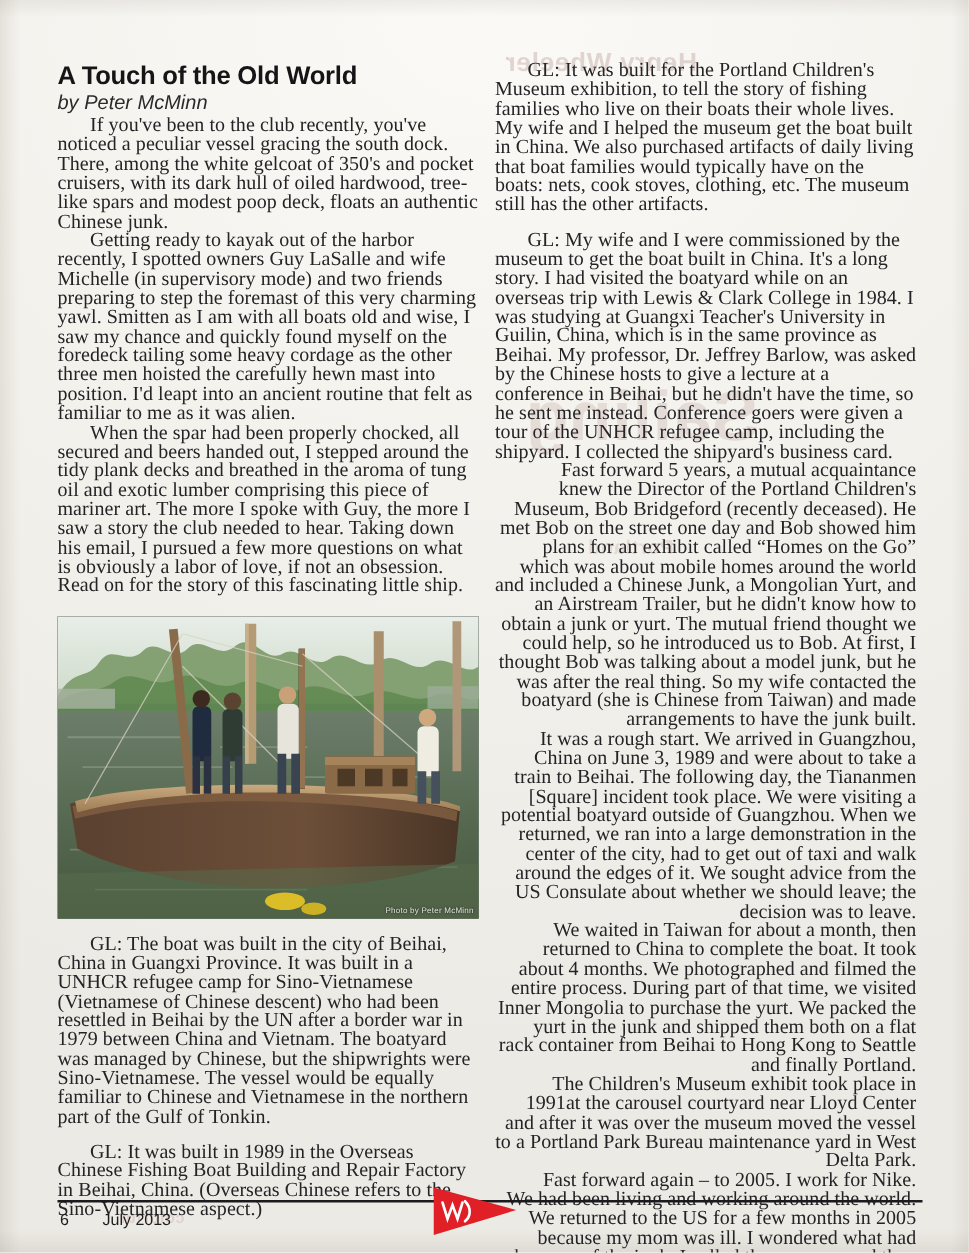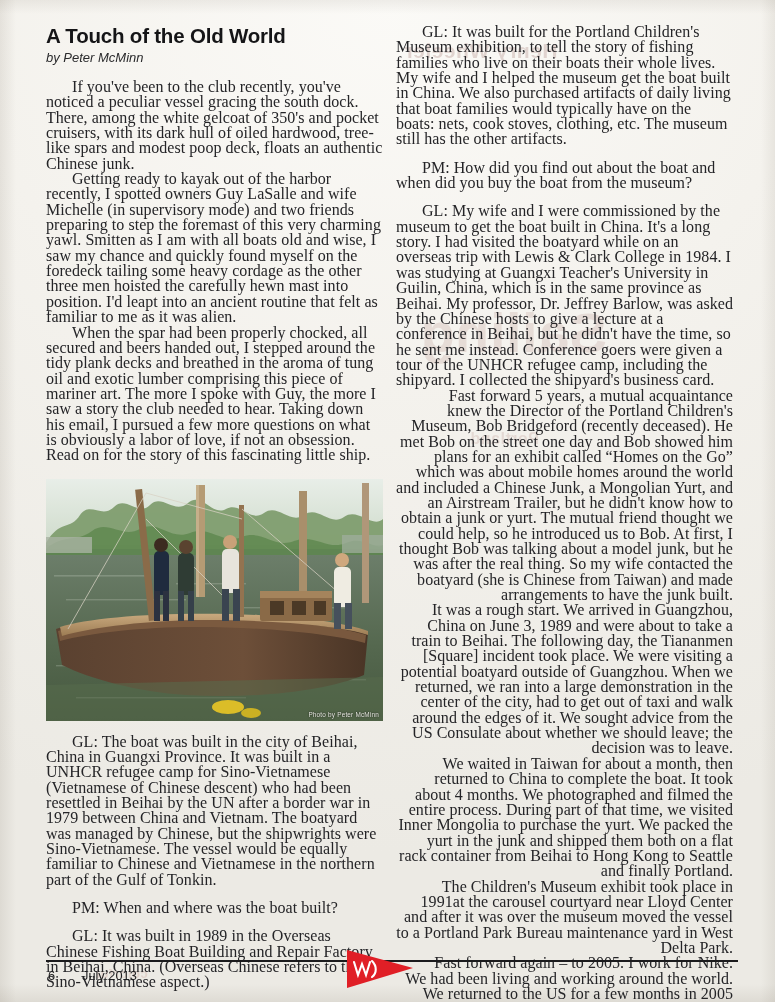--- a/index.html
+++ b/index.html
@@ -39,42 +39,42 @@
   }
   #bleed-a{top:36px;left:404px;font-size:21px;line-height:30px;color:#c4a9a4;}
   #bleed-b{top:300px;left:420px;font-size:56px;color:#d8c6c0;opacity:.5;}
   #bleed-c{top:430px;left:470px;font-size:16px;color:#d3bdb7;opacity:.45;}
   #bleed-d{top:966px;left:96px;font-size:13px;color:#d8bdb6;opacity:.5;}
 
   .content{position:absolute;inset:0;}
 
   .col{
     position:absolute;
-    top:24px;
+    top:49px;
     width:337px;
     text-align:left;
   }
   .col-left{left:46px;}
   .col-right{left:396px;}
 
   h1.title{
     font-family:"Liberation Sans", sans-serif;
     font-weight:bold;
     font-size:20.5px;
     line-height:24px;
     margin:0 0 2px 0;
     letter-spacing:-.2px;
     color:#151517;
   }
   .byline{
     font-family:"Liberation Sans", sans-serif;
     font-style:italic;
-    font-size:13px;
+    font-size:16px;
     line-height:15px;
-    margin:0 0 14px 0;
+    margin:0 0 3px 0;
     color:#2a2a2c;
   }
 
   p.body{
     margin:0;
     font-size:16px;
     line-height:15.35px;
     text-indent:26px;
     color:#242427;
     letter-spacing:.05px;
@@ -234,27 +234,25 @@
         </g>
 
         <path d="M0,206 L337,198 L337,242 L0,242 Z" fill="#586b4d" opacity=".55"></path>
         <ellipse cx="182" cy="228" rx="16" ry="7" fill="#e3c227" opacity=".95"></ellipse>
         <ellipse cx="205" cy="234" rx="10" ry="5" fill="#d8b91f" opacity=".9"></ellipse>
       </svg>
       <figcaption class="photo-credit">Photo by Peter McMinn</figcaption>
     </figure>
 
     <p class="body gap">GL: The boat was built in the city of Beihai, China in Guangxi Province. It was built in a UNHCR refugee camp for Sino-Vietnamese (Vietnamese of Chinese descent) who had been resettled in Beihai by the UN after a border war in 1979 between China and Vietnam. The boatyard was managed by Chinese, but the shipwrights were Sino-Vietnamese. The vessel would be equally familiar to Chinese and Vietnamese in the northern part of the Gulf of Tonkin.</p>
-    <p class="body gap">PM: When and where was the boat built?</p>
     <p class="body gap">GL: It was built in 1989 in the Overseas Chinese Fishing Boat Building and Repair Factory in Beihai, China. (Overseas Chinese refers to the Sino-Vietnamese aspect.)</p>
   </div>
 
   <div class="col col-right">
     <p class="body">GL: It was built for the Portland Children's Museum exhibition, to tell the story of fishing families who live on their boats their whole lives. My wife and I helped the museum get the boat built in China. We also purchased artifacts of daily living that boat families would typically have on the boats: nets, cook stoves, clothing, etc. The museum still has the other artifacts.</p>
-    <p class="body gap">PM: How did you find out about the boat and when did you buy the boat from the museum?</p>
     <p class="body gap">GL: My wife and I were commissioned by the museum to get the boat built in China. It's a long story. I had visited the boatyard while on an overseas trip with Lewis &amp; Clark College in 1984. I was studying at Guangxi Teacher's University in Guilin, China, which is in the same province as Beihai. My professor, Dr. Jeffrey Barlow, was asked by the Chinese hosts to give a lecture at a conference in Beihai, but he didn't have the time, so he sent me instead. Conference goers were given a tour of the UNHCR refugee camp, including the shipyard. I collected the shipyard's business card.</p>
     <p class="body tight">Fast forward 5 years, a mutual acquaintance knew the Director of the Portland Children's Museum, Bob Bridgeford (recently deceased). He met Bob on the street one day and Bob showed him plans for an exhibit called “Homes on the Go” which was about mobile homes around the world and included a Chinese Junk, a Mongolian Yurt, and an Airstream Trailer, but he didn't know how to obtain a junk or yurt. The mutual friend thought we could help, so he introduced us to Bob. At first, I thought Bob was talking about a model junk, but he was after the real thing. So my wife contacted the boatyard (she is Chinese from Taiwan) and made arrangements to have the junk built.</p>
     <p class="body tight">It was a rough start. We arrived in Guangzhou, China on June 3, 1989 and were about to take a train to Beihai. The following day, the Tiananmen [Square] incident took place. We were visiting a potential boatyard outside of Guangzhou. When we returned, we ran into a large demonstration in the center of the city, had to get out of taxi and walk around the edges of it. We sought advice from the US Consulate about whether we should leave; the decision was to leave.</p>
     <p class="body tight">We waited in Taiwan for about a month, then returned to China to complete the boat. It took about 4 months. We photographed and filmed the entire process. During part of that time, we visited Inner Mongolia to purchase the yurt. We packed the yurt in the junk and shipped them both on a flat rack container from Beihai to Hong Kong to Seattle and finally Portland.</p>
     <p class="body tight">The Children's Museum exhibit took place in 1991at the carousel courtyard near Lloyd Center and after it was over the museum moved the vessel to a Portland Park Bureau maintenance yard in West Delta Park.</p>
     <p class="body tight">Fast forward again – to 2005. I work for Nike. We had been living and working around the world. We returned to the US for a few months in 2005 because my mom was ill. I wondered what had become of the junk. I called the museum and they said “what junk?” There had been so many changes, they had lost institutional memory that they even had it. I thought I knew where it had last been located, so we went with the museum to have a look. It was in the woods uncovered, with years of leaves/soil over the decks and blackberries growing up through it. The museum couldn't deal with it, so I offered to buy it back from them and they accepted. When it came time to lift it with a crane, I wasn't sure if it would hold together, but it did and the next phase</p>
   </div>
 
   <div class="footer">
     <div class="footer-rule"></div>

